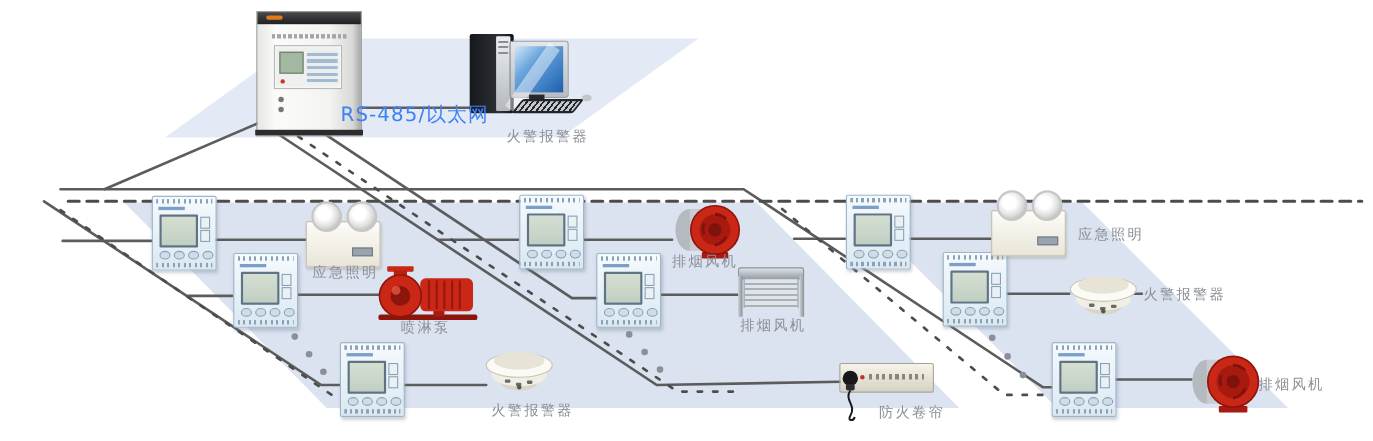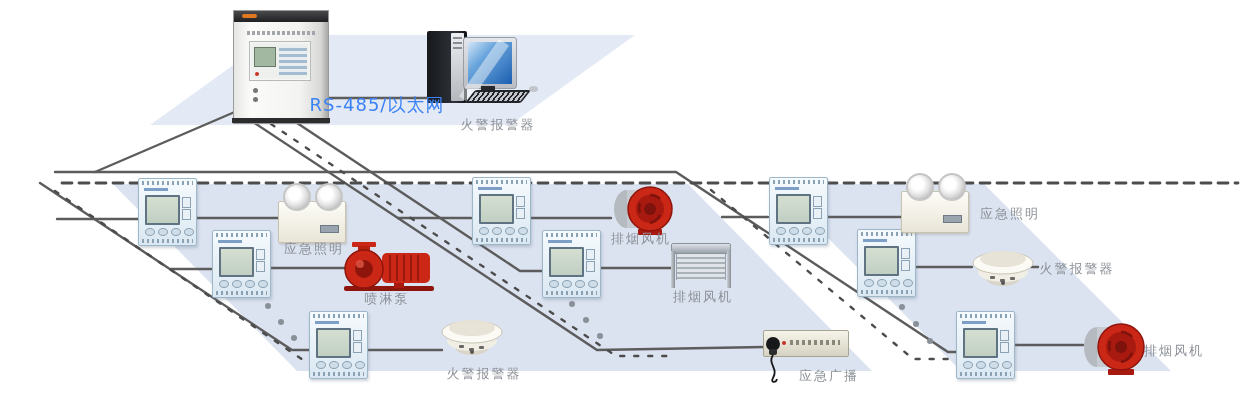--- a/index.html
+++ b/index.html
@@ -361,18 +361,18 @@
     <path d="M10 19 C 4 28, 16 32, 10 42 C 7 47, 13 47, 14 43" stroke="#16181a" stroke-width="1.8" fill="none"></path>
   </svg>
 
   <div class="lbl en" style="left:377px;top:96px">RS-485/以太网</div>
   <div class="lbl" style="left:498px;top:118px">火警报警器</div>
   <div class="lbl" style="left:314px;top:242px">应急照明</div>
   <div class="lbl" style="left:387px;top:292px">喷淋泵</div>
   <div class="lbl" style="left:641px;top:232px">排烟风机</div>
   <div class="lbl" style="left:703px;top:290px">排烟风机</div>
   <div class="lbl" style="left:484px;top:367px">火警报警器</div>
-  <div class="lbl" style="left:829px;top:369px">应急广播</div>
+  <div class="lbl" style="left:829px;top:369px">防火卷帘</div>
   <div class="lbl" style="left:1010px;top:207px">应急照明</div>
   <div class="lbl" style="left:1077px;top:262px">火警报警器</div>
   <div class="lbl" style="left:1174px;top:344px">排烟风机</div>
 
 </div>
 
 </body></html>

